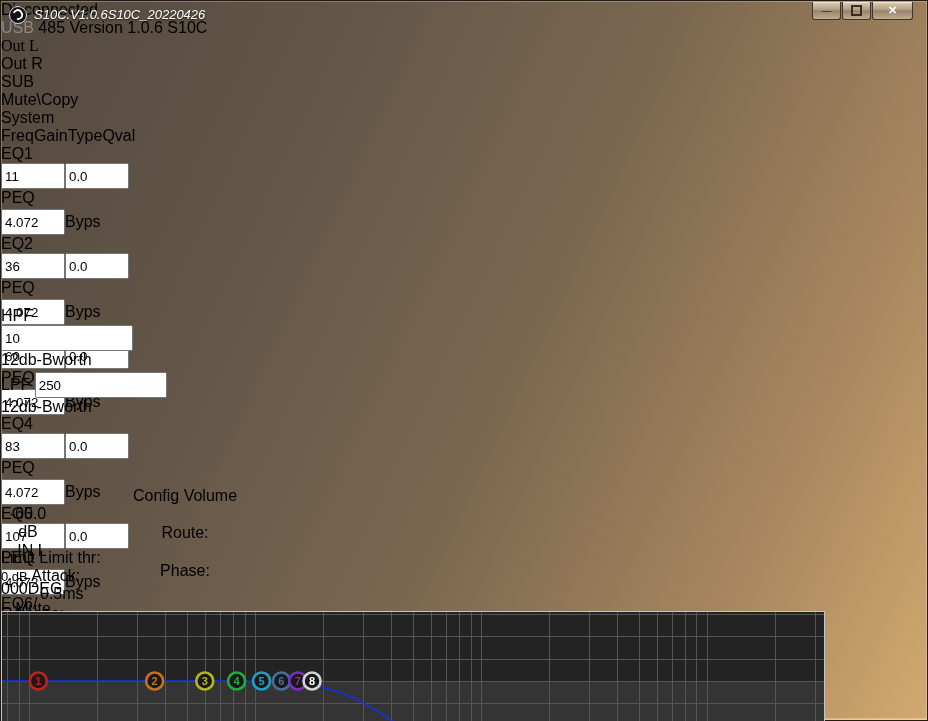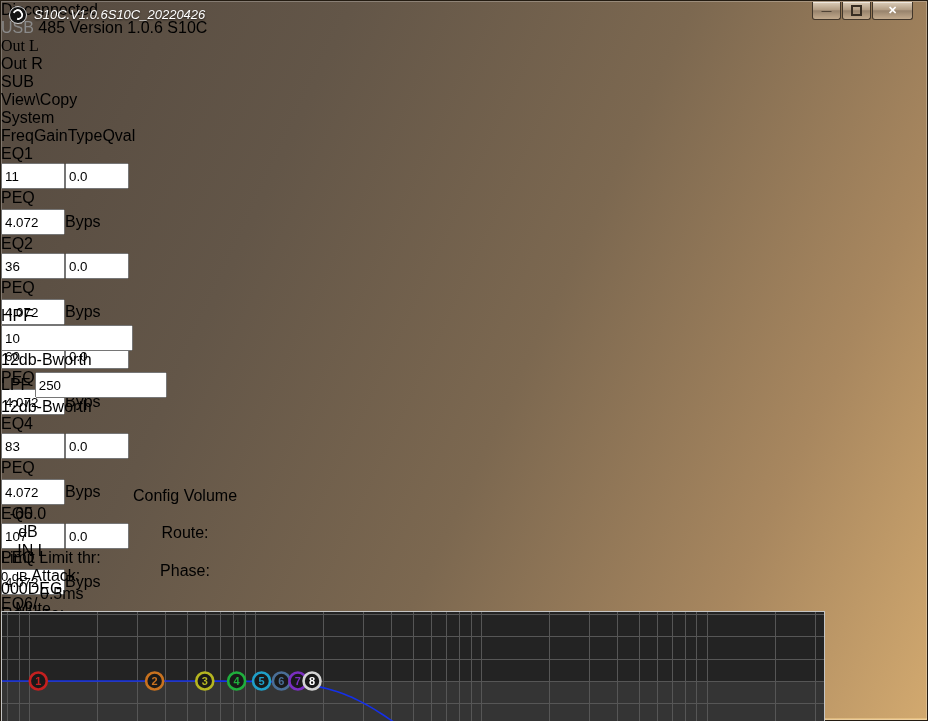--- a/index.html
+++ b/index.html
@@ -119,21 +119,21 @@
     <span class="lbl" style="left:173px;top:5px;color:#8a8a8a;">USB</span>
     <span class="radio" style="left:157px;top:21px;"></span>
     <span class="lbl" style="left:173px;top:20px;">485</span>
     <span class="lbl" style="left:14px;top:38px;">Version 1.0.6 S10C</span>
 
     
     <div id="tab-strip">
         <div class="tab" style="left: 0px; width: 72px; z-index: 10; font-family: Liberation Serif, serif;"><div class="tab-shape"></div><div class="tab-shape-inner"></div><span class="tab-label">Out L</span></div>
         <div class="tab" style="left: 59px; width: 72px; z-index: 9;"><div class="tab-shape"></div><div class="tab-shape-inner"></div><span class="tab-label">Out R</span></div>
         <div class="tab active" style="left: 118px; width: 58px; z-index: 20;"><div class="tab-shape"></div><div class="tab-shape-inner"></div><span class="tab-label">SUB</span></div>
-        <div class="tab" style="left: 163px; width: 98px; z-index: 7;"><div class="tab-shape"></div><div class="tab-shape-inner"></div><span class="tab-label">View\Copy</span></div>
+        <div class="tab" style="left: 163px; width: 98px; z-index: 7;"><div class="tab-shape"></div><div class="tab-shape-inner"></div><span class="tab-label">Mute\Copy</span></div>
         <div class="tab" style="left: 248px; width: 90px; z-index: 6;"><div class="tab-shape"></div><div class="tab-shape-inner"></div><span class="tab-label">System</span></div>
       </div>
     <div id="tab-page"></div>
 
     
     <div class="panel-bright" id="eq-panel" style="left:28px;top:102px;width:678px;height:180px;"><span class="eq-rowlbl" style="top: 58px;">Freq</span><span class="eq-rowlbl" style="top: 82px;">Gain</span><span class="eq-rowlbl" style="top: 106px;">Type</span><span class="eq-rowlbl" style="top: 130px;">Qval</span><div class="eq-head" style="left: 36px; top: 21px; width: 52px; height: 18px;">EQ1</div><input class="field" value="11" style="left: 34px; top: 55px; width: 56px; height: 20px;"><input class="field" value="0.0" style="left: 34px; top: 79px; width: 56px; height: 20px;"><div class="combo" style="left: 34px; top: 103px; width: 56px; height: 20px;"><span class="val">PEQ</span><span class="arrow"></span></div><input class="field" value="4.072" style="left: 34px; top: 127px; width: 56px; height: 20px;"><span class="checkbox" style="left: 34px; top: 153px;"></span><span class="byps-lbl" style="left: 54px; top: 153px;">Byps</span><div class="eq-head" style="left: 99px; top: 21px; width: 52px; height: 18px;">EQ2</div><input class="field" value="36" style="left: 97px; top: 55px; width: 56px; height: 20px;"><input class="field" value="0.0" style="left: 97px; top: 79px; width: 56px; height: 20px;"><div class="combo" style="left: 97px; top: 103px; width: 56px; height: 20px;"><span class="val">PEQ</span><span class="arrow"></span></div><input class="field" value="4.072" style="left: 97px; top: 127px; width: 56px; height: 20px;"><span class="checkbox" style="left: 97px; top: 153px;"></span><span class="byps-lbl" style="left: 117px; top: 153px;">Byps</span><div class="eq-head" style="left: 162px; top: 21px; width: 52px; height: 18px;">EQ3</div><input class="field" value="60" style="left: 160px; top: 55px; width: 56px; height: 20px;"><input class="field" value="0.0" style="left: 160px; top: 79px; width: 56px; height: 20px;"><div class="combo" style="left: 160px; top: 103px; width: 56px; height: 20px;"><span class="val">PEQ</span><span class="arrow"></span></div><input class="field" value="4.072" style="left: 160px; top: 127px; width: 56px; height: 20px;"><span class="checkbox" style="left: 160px; top: 153px;"></span><span class="byps-lbl" style="left: 180px; top: 153px;">Byps</span><div class="eq-head" style="left: 225px; top: 21px; width: 52px; height: 18px;">EQ4</div><input class="field" value="83" style="left: 223px; top: 55px; width: 56px; height: 20px;"><input class="field" value="0.0" style="left: 223px; top: 79px; width: 56px; height: 20px;"><div class="combo" style="left: 223px; top: 103px; width: 56px; height: 20px;"><span class="val">PEQ</span><span class="arrow"></span></div><input class="field" value="4.072" style="left: 223px; top: 127px; width: 56px; height: 20px;"><span class="checkbox" style="left: 223px; top: 153px;"></span><span class="byps-lbl" style="left: 243px; top: 153px;">Byps</span><div class="eq-head" style="left: 288px; top: 21px; width: 52px; height: 18px;">EQ5</div><input class="field" value="107" style="left: 286px; top: 55px; width: 56px; height: 20px;"><input class="field" value="0.0" style="left: 286px; top: 79px; width: 56px; height: 20px;"><div class="combo" style="left: 286px; top: 103px; width: 56px; height: 20px;"><span class="val">PEQ</span><span class="arrow"></span></div><input class="field" value="4.072" style="left: 286px; top: 127px; width: 56px; height: 20px;"><span class="checkbox" style="left: 286px; top: 153px;"></span><span class="byps-lbl" style="left: 306px; top: 153px;">Byps</span><div class="eq-head user" style="left: 349px; top: 12px; width: 56px; height: 31px;">
           <div>EQ6/</div>
           <div>Usr EQ1</div>
         </div><input class="field user" value="131" style="left: 349px; top: 55px; width: 56px; height: 20px;"><input class="field user" value="0.0" style="left: 349px; top: 79px; width: 56px; height: 20px;"><div class="combo user" style="left: 349px; top: 103px; width: 56px; height: 20px;"><span class="val">PEQ</span><span class="arrow"></span></div><input class="field user" value="4.072" style="left: 349px; top: 127px; width: 56px; height: 20px;"><span class="checkbox" style="left: 349px; top: 153px;"></span><span class="byps-lbl" style="left: 369px; top: 153px;">Byps</span><div class="eq-head user" style="left: 412px; top: 12px; width: 56px; height: 31px;">
           <div>EQ7/</div>

